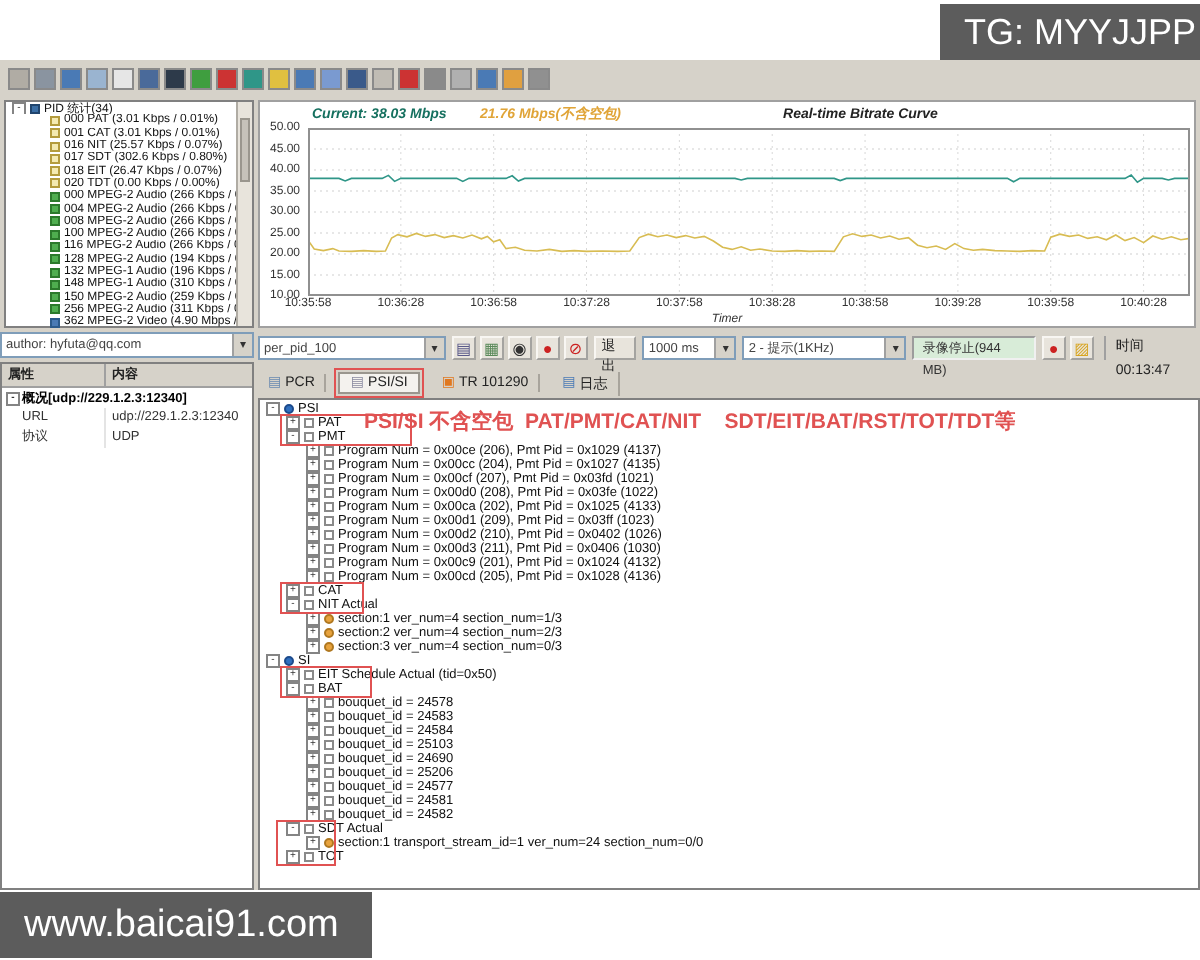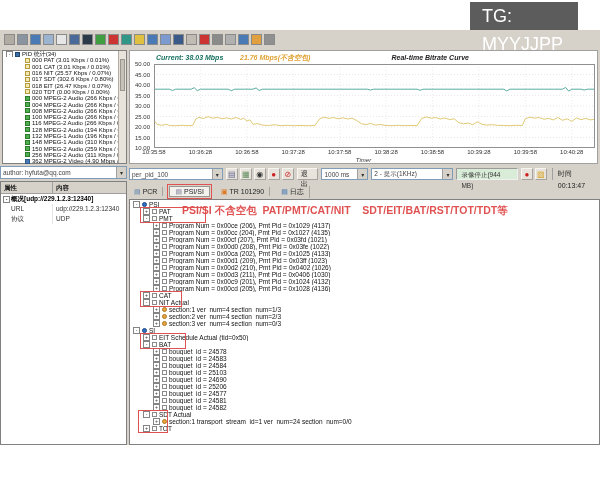--- a/index.html
+++ b/index.html
@@ -1,21 +1,21 @@
 <!DOCTYPE html>
 <html><head>
 <meta charset="utf-8">
 <style>
   html,body{margin:0;padding:0;width:600px;height:480px;overflow:hidden;
     font-family:"Liberation Sans",sans-serif;background:#ffffff;}
   #screen{position:absolute;left:0;top:0;width:600px;height:480px;background:#ffffff;}
   #app-bg{position:absolute;left:0;top:30px;width:600px;height:415px;background:#d6d2c9;}
 
   
-  #tg-box{position:absolute;left:470px;top:2px;width:108px;height:28px;background:#5c5c5c;
+  #tg-box{position:absolute;left:470px;top:2px;width:130px;height:28px;background:#5c5c5c;
     color:#fff;font-size:18px;line-height:28px;padding-left:12px;box-sizing:border-box;z-index:60;}
   #wm-box{position:absolute;left:0;top:446px;width:186px;height:33px;background:#5c5c5c;
     color:#fff;font-size:19px;line-height:33px;padding-left:12px;box-sizing:border-box;z-index:60;}
 
   
   #toolbar{position:absolute;left:0;top:31px;width:600px;height:17px;display:flex;align-items:center;
     gap:2px;padding-left:4px;box-sizing:border-box;}
   .tbi{width:11px;height:11px;border:1px solid #8a8a8a;box-sizing:border-box;display:inline-block;}
 
   
@@ -613,13 +613,14 @@
       </div>
     <div id="box-layer">
         <div class="redbox" style="top: 6px; height: 16px; left: 10px; width: 66px;"></div>
         <div class="redbox" style="top: 90px; height: 16px; left: 10px; width: 42px;"></div>
         <div class="redbox" style="top: 132px; height: 16px; left: 10px; width: 46px;"></div>
         <div class="redbox" style="top: 209px; height: 23px; left: 8px; width: 30px;"></div>
       </div>
     <div id="annotation">PSI/SI 不含空包  PAT/PMT/CAT/NIT    SDT/EIT/BAT/RST/TOT/TDT等</div>
   </div>
 
+  <div id="wm-box">www.baicai91.com</div>
 </div>
 
 </body></html>

